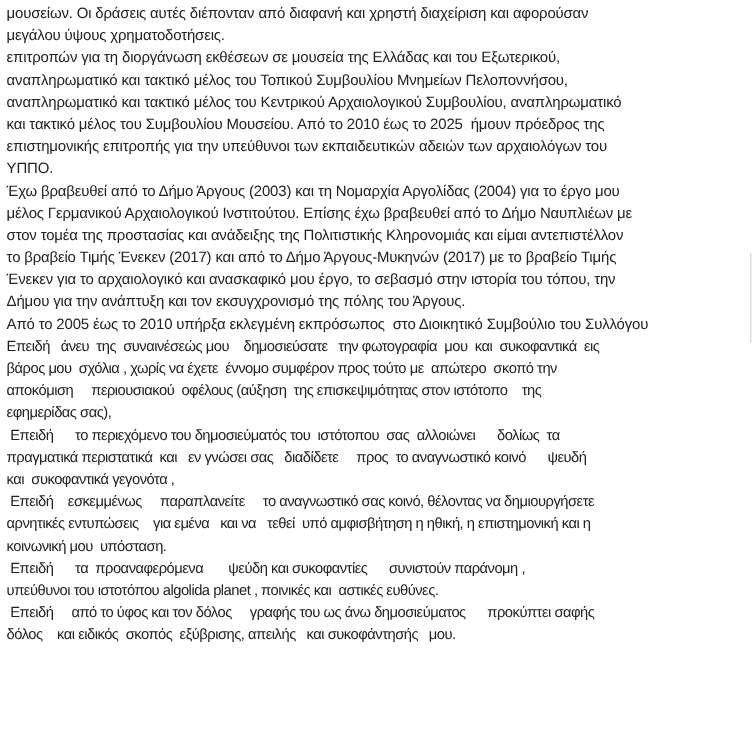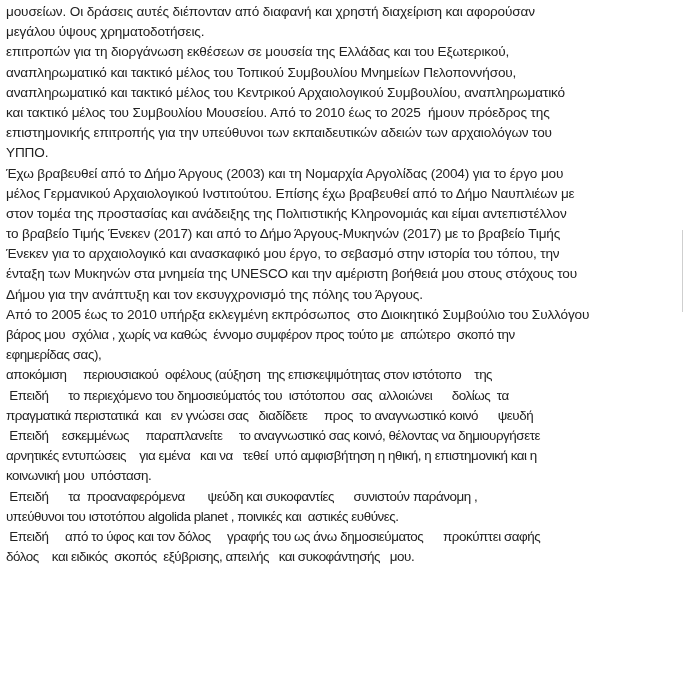--- a/index.html
+++ b/index.html
@@ -58,34 +58,35 @@
     <span class="line">και τακτικό μέλος του Συμβουλίου Μουσείου. Από το 2010 έως το 2025  ήμουν πρόεδρος της</span>
     <span class="line">επιστημονικής επιτροπής για την υπεύθυνοι των εκπαιδευτικών αδειών των αρχαιολόγων του</span>
     <span class="line">ΥΠΠΟ.</span>
   </div>
   <div>
     <span class="line">Έχω βραβευθεί από το Δήμο Άργους (2003) και τη Νομαρχία Αργολίδας (2004) για το έργο μου</span>
     <span class="line">μέλος Γερμανικού Αρχαιολογικού Ινστιτούτου. Επίσης έχω βραβευθεί από το Δήμο Ναυπλιέων με</span>
     <span class="line">στον τομέα της προστασίας και ανάδειξης της Πολιτιστικής Κληρονομιάς και είμαι αντεπιστέλλον</span>
     <span class="line">το βραβείο Τιμής Ένεκεν (2017) και από το Δήμο Άργους-Μυκηνών (2017) με το βραβείο Τιμής</span>
     <span class="line">Ένεκεν για το αρχαιολογικό και ανασκαφικό μου έργο, το σεβασμό στην ιστορία του τόπου, την</span>
-    <span class="line">ένταξη των Μυκηνών στα μνημεία της UNESCO και την αμέριστη βοήθειά μου στους στόχους του</span>
     <span class="line">Δήμου για την ανάπτυξη και τον εκσυγχρονισμό της πόλης του Άργους.</span>
   </div>
   <div>
     <span class="line">Από το 2005 έως το 2010 υπήρξα εκλεγμένη εκπρόσωπος  στο Διοικητικό Συμβούλιο του Συλλόγου</span>
   </div>
   <div>
-    <span class="line condensed">βάρος μου  σχόλια , χωρίς να καθώς  έννομο συμφέρον προς τούτο με  απώτερο  σκοπό την</span>
+    <span class="line condensed">Επειδή   άνευ  της  συναινέσεώς μου    δημοσιεύσατε   την φωτογραφία  μου  και  συκοφαντικά  εις</span>
+    <span class="line condensed">βάρος μου  σχόλια , χωρίς να έχετε  έννομο συμφέρον προς τούτο με  απώτερο  σκοπό την</span>
+    <span class="line condensed">αποκόμιση     περιουσιακού  οφέλους (αύξηση  της επισκεψιμότητας στον ιστότοπο    της</span>
     <span class="line condensed">εφημερίδας σας),</span>
-    <span class="line condensed">αποκόμιση     περιουσιακού  οφέλους (αύξηση  της επισκεψιμότητας στον ιστότοπο    της</span>
   </div>
   <div>
     <span class="line condensed"> Επειδή      το περιεχόμενο του δημοσιεύματός του  ιστότοπου  σας  αλλοιώνει      δολίως  τα</span>
     <span class="line condensed">πραγματικά περιστατικά  και   εν γνώσει σας   διαδίδετε     προς  το αναγνωστικό κοινό      ψευδή</span>
+    <span class="line condensed">και  συκοφαντικά γεγονότα ,</span>
   </div>
   <div>
     <span class="line condensed"> Επειδή    εσκεμμένως     παραπλανείτε     το αναγνωστικό σας κοινό, θέλοντας να δημιουργήσετε</span>
     <span class="line condensed">αρνητικές εντυπώσεις    για εμένα   και να   τεθεί  υπό αμφισβήτηση η ηθική, η επιστημονική και η</span>
     <span class="line condensed">κοινωνική μου  υπόσταση.</span>
   </div>
   <div>
     <span class="line condensed"> Επειδή      τα  προαναφερόμενα       ψεύδη και συκοφαντίες      συνιστούν παράνομη ,</span>
     <span class="line condensed">υπεύθυνοι του ιστοτόπου algolida planet , ποινικές και  αστικές ευθύνες.</span>
   </div>

